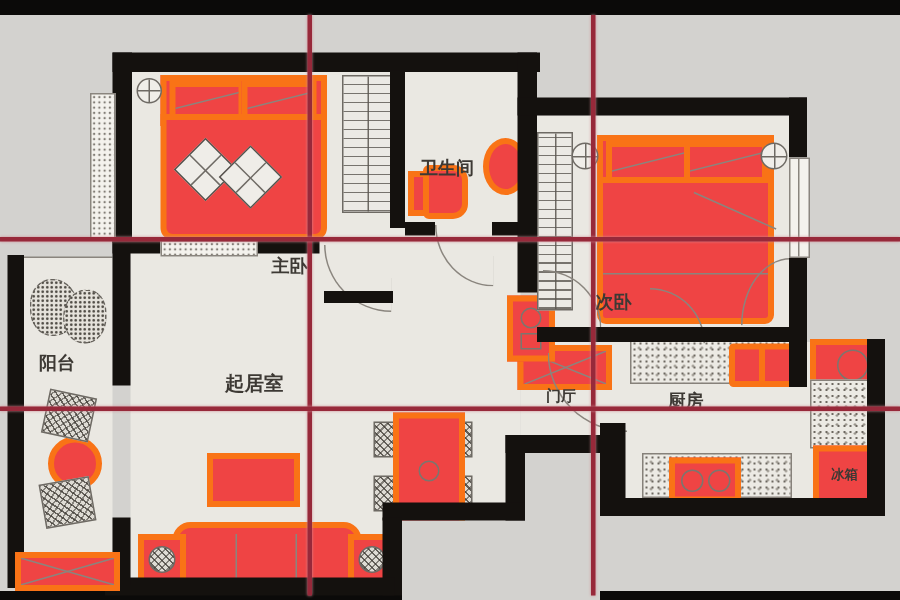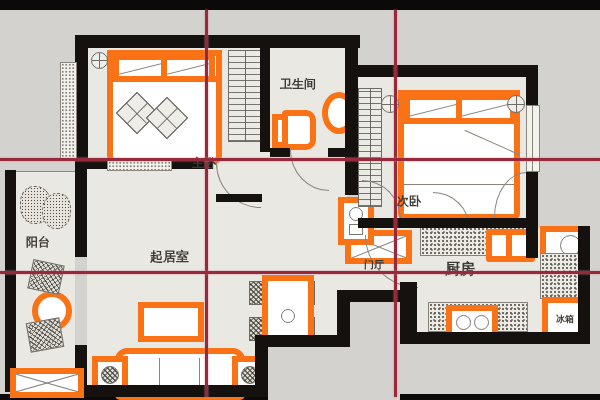--- a/index.html
+++ b/index.html
@@ -2,21 +2,21 @@
 <html><head>
 <meta charset="utf-8">
 <style>
   html,body{margin:0;padding:0;background:#b9b8b5;font-family:"DejaVu Sans",sans-serif;}
   .stage{position:relative;width:600px;height:400px;background:#d3d2cf;overflow:hidden;}
   .abs{position:absolute;}
   .bar{background:#0b0a09;}
   .wall{position:absolute;background:#14110e;z-index:12;}
   .floor{position:absolute;background:#eae8e2;z-index:1;}
   .patch{position:absolute;background:#d3d2cf;z-index:11;}
-  .furn{position:absolute;border:6px solid #f97316;background:#ffffff;z-index:5;}
+  .furn{position:absolute;border:4px solid #f97316;background:#ef4444;z-index:5;}
   .thin{position:absolute;background:#8a857e;z-index:5;}
   .speck{position:absolute;background-color:#eceae4;z-index:5;border:1px solid #86817a;
     background-image:radial-gradient(rgba(95,90,82,.9) .7px,transparent 1px),radial-gradient(rgba(120,115,105,.7) .7px,transparent 1px);
     background-size:4px 4px,6px 6px;background-position:0 0,2px 2px;}
   .dotwin{position:absolute;background-color:#f4f2ed;z-index:13;border:1px solid #8a857e;
     background-image:radial-gradient(rgba(110,105,97,.85) .6px,transparent 1px);background-size:3.5px 3.5px;}
   .hatch{position:absolute;background-color:#dedbd4;border:1px solid #6e6a64;z-index:6;
     background-image:repeating-linear-gradient(45deg,rgba(60,56,50,.75) 0 1px,transparent 1px 3.5px),
                      repeating-linear-gradient(-45deg,rgba(60,56,50,.55) 0 1px,transparent 1px 3.5px);}
   .rack{position:absolute;background-color:#eceae5;border:1px solid #6e6a64;z-index:6;
@@ -175,27 +175,27 @@
   <div class="speck" style="left:540px;top:253px;width:38px;height:44px;"></div>
   <div class="furn" style="left:542px;top:297px;width:34px;height:33px;z-index:7;display:flex;align-items:center;justify-content:center;">
     <span class="label" style="position:static;font-size:9px;">冰箱</span>
   </div>
   <div class="speck" style="left:428px;top:302px;width:98px;height:28px;"></div>
   <div class="furn" style="left:446px;top:305px;width:40px;height:22px;z-index:7;">
     <div style="position:absolute;left:4px;top:4px;width:13px;height:13px;border:1px solid #7b766f;border-radius:50%;"></div>
     <div style="position:absolute;left:22px;top:4px;width:13px;height:13px;border:1px solid #7b766f;border-radius:50%;"></div>
   </div>
 
-  <div class="label" style="left:181px;top:157px;font-size:12px;margin-left:11px;">主卧</div>
-  <div class="label" style="left:280px;top:78px;font-size:12px;">卫生间</div>
+  <div class="label" style="left:181px;top:171px;font-size:12px;">主卧</div>
+  <div class="label" style="left:280px;top:106px;font-size:12px;">卫生间</div>
   <div class="label" style="left:397px;top:195px;font-size:12px;">次卧</div>
   <div class="label" style="left:26px;top:236px;font-size:12px;">阳台</div>
   <div class="label" style="left:150px;top:250px;font-size:13px;">起居室</div>
   <div class="label" style="left:364px;top:259px;font-size:10px;">门厅</div>
-  <div class="label" style="left:445px;top:261px;font-size:15px;">厨房</div>
+  <div class="label" style="left:445px;top:261px;font-size:12px;">厨房</div>
 
   <div class="redline" style="left:205px;top:10px;width:3px;height:387px;"></div>
   <div class="redline" style="left:394px;top:10px;width:3px;height:387px;"></div>
   <div class="redline" style="left:0;top:158px;width:600px;height:3px;"></div>
   <div class="redline" style="left:0;top:271px;width:600px;height:3px;"></div>
 
 
 </div>
 
 </body></html>

